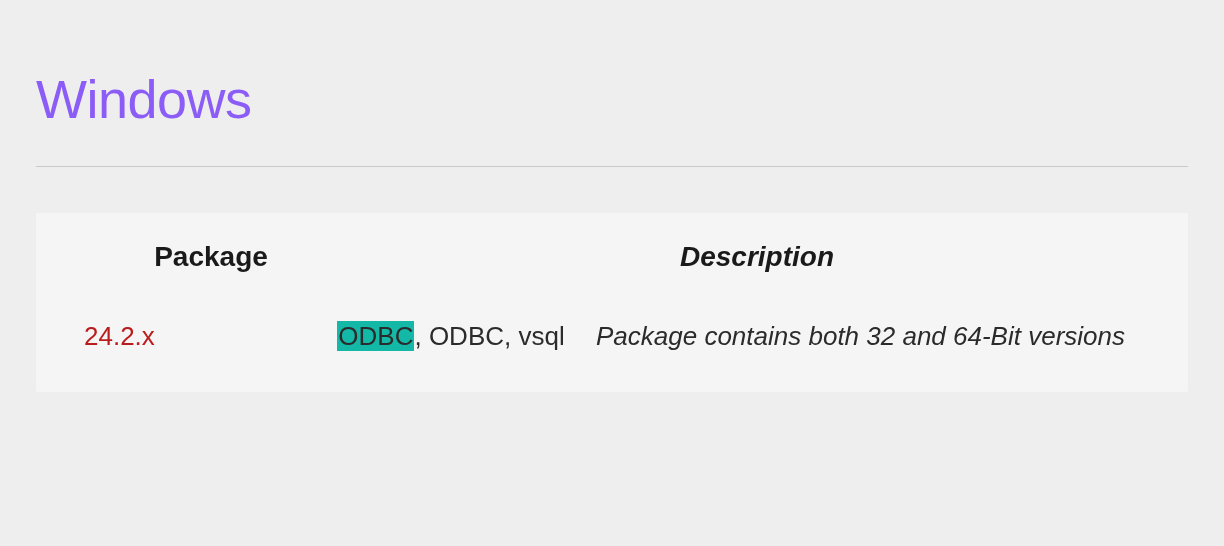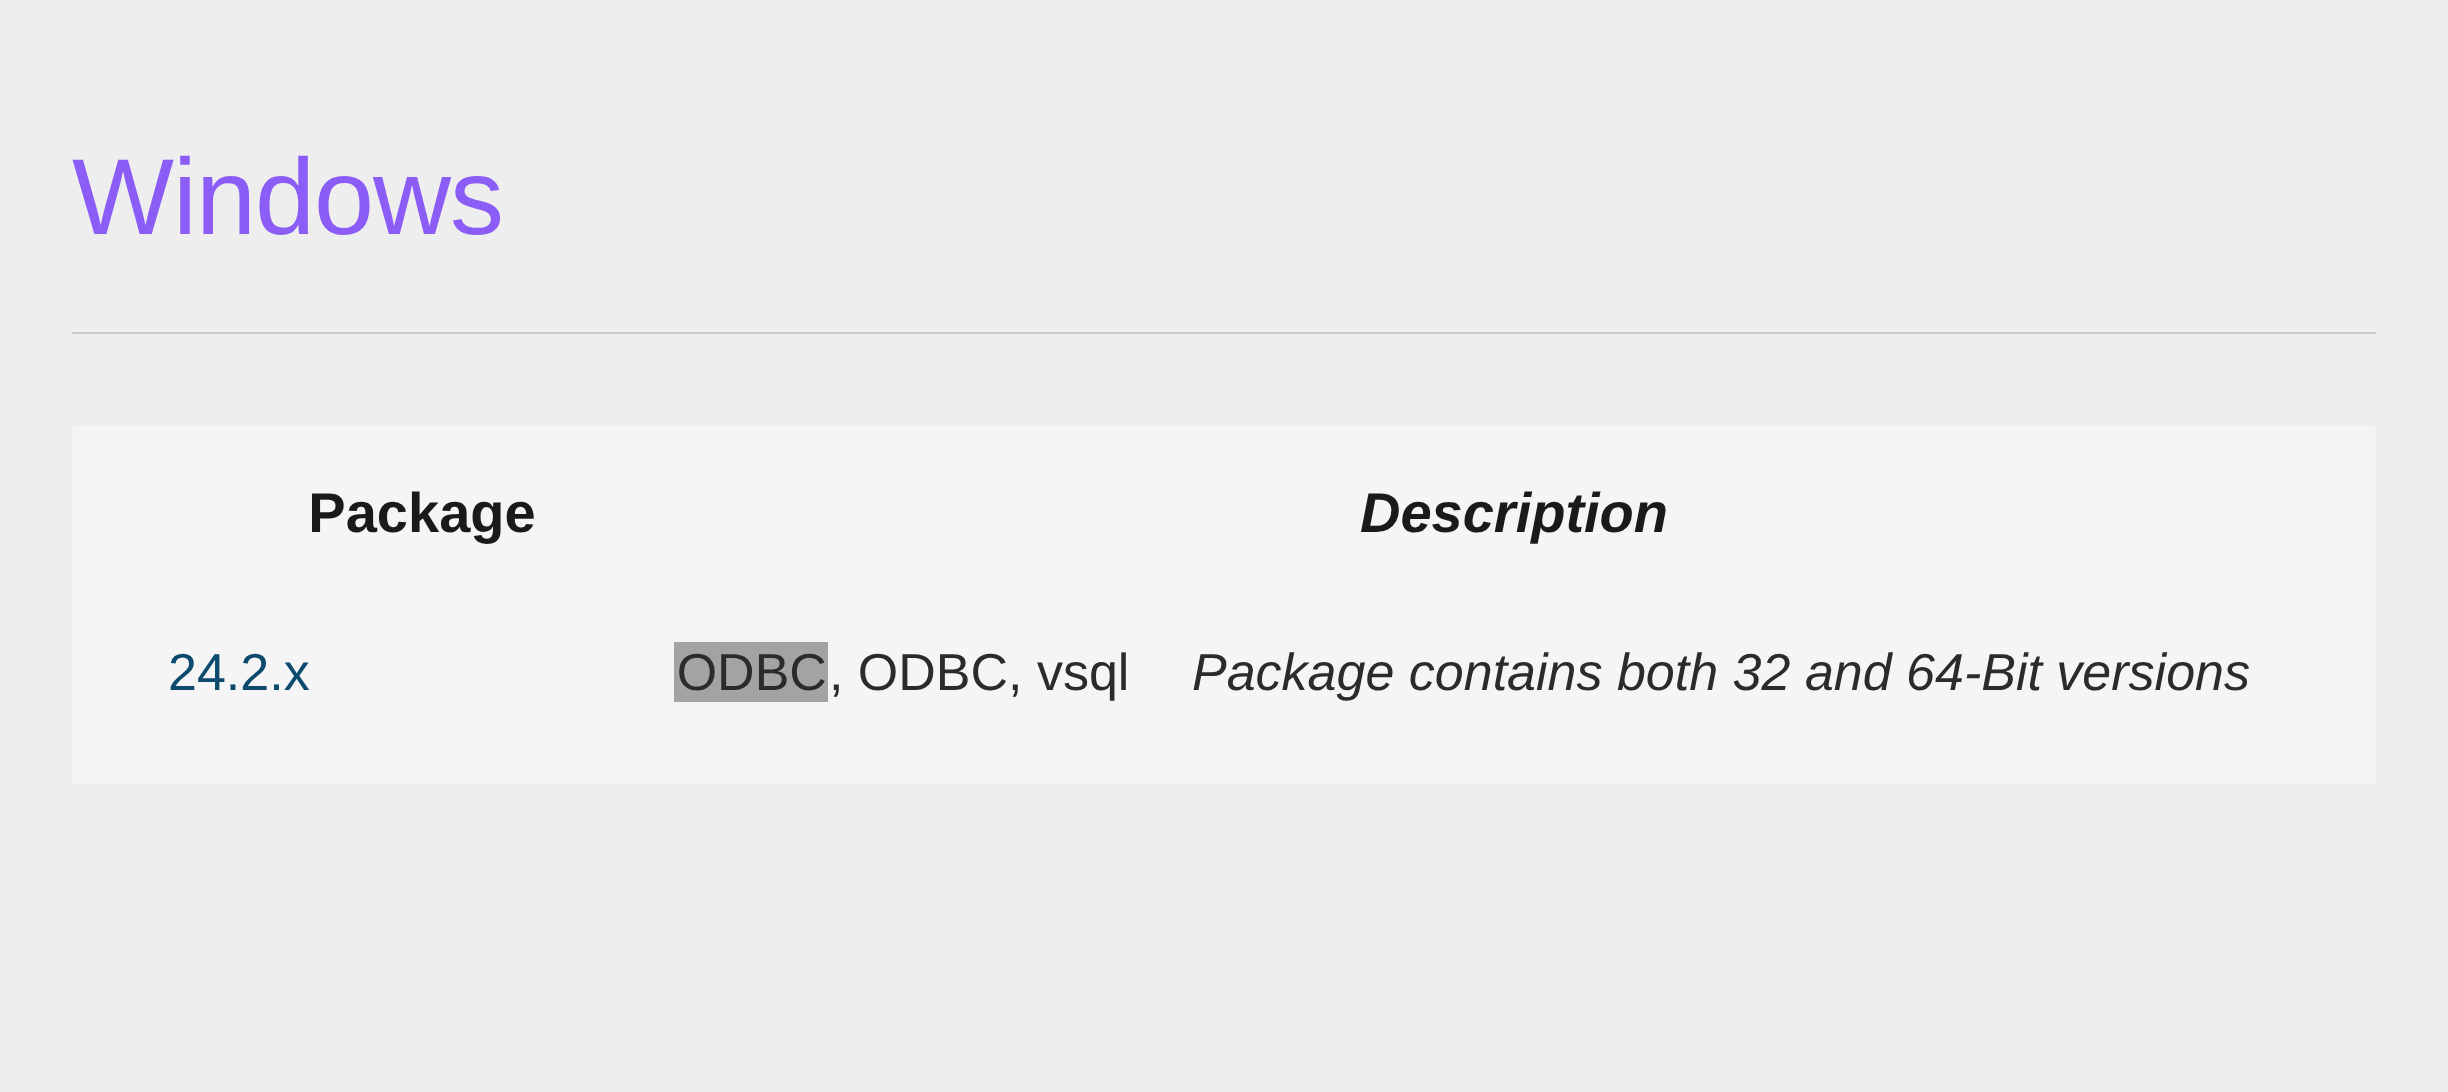--- a/index.html
+++ b/index.html
@@ -46,28 +46,28 @@
       display: flex;
       padding: 22px 30px 36px 30px;
       align-items: flex-start;
     }
     .td {
       font-size: 26px;
       color: #2b2b2b;
       line-height: 1.5;
     }
     .version-link {
-      color: #0c4a6e;
+      color: #b91c1c;
       text-decoration: none;
       cursor: pointer;
       padding-left: 18px;
     }
     .drivers-cell { text-align: center; }
     .highlight {
-      background: #a3a3a3;
+      background: #14b8a6;
       padding: 0 1px;
     }
     .desc-cell { text-align: left; }
   </style>
 </head>
 <body>
 
 <div class="container">
 
   <h1 class="page-title">Windows</h1>

